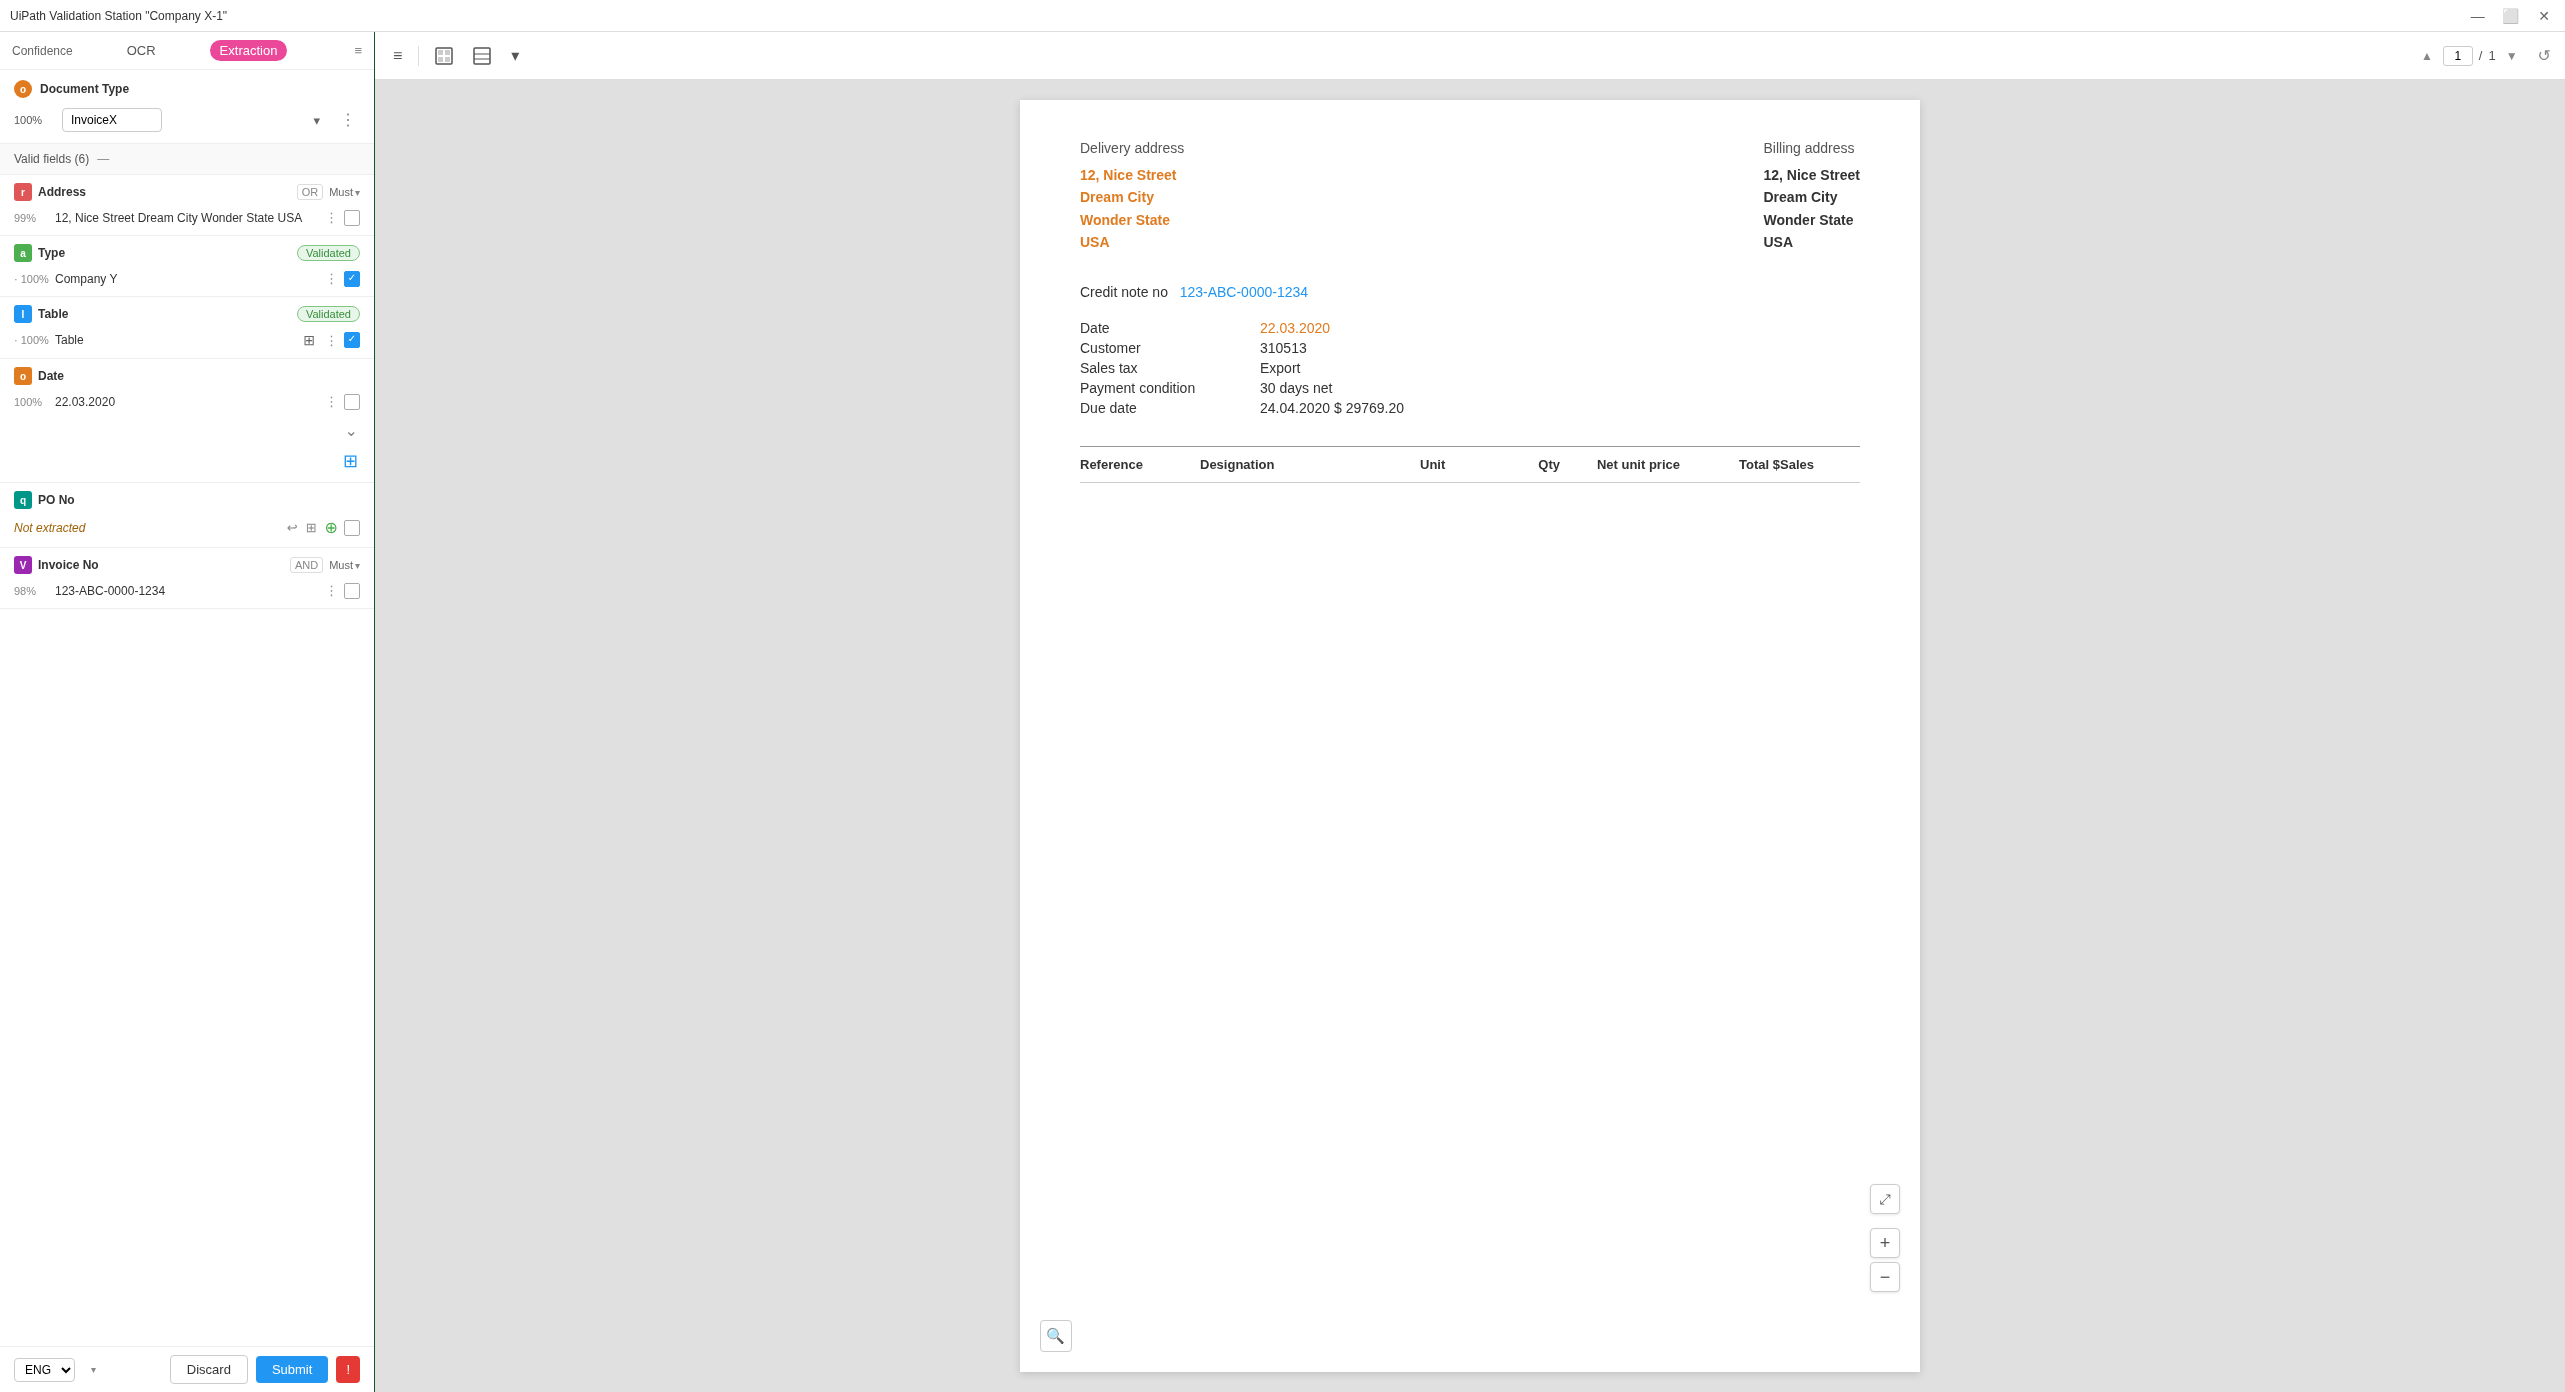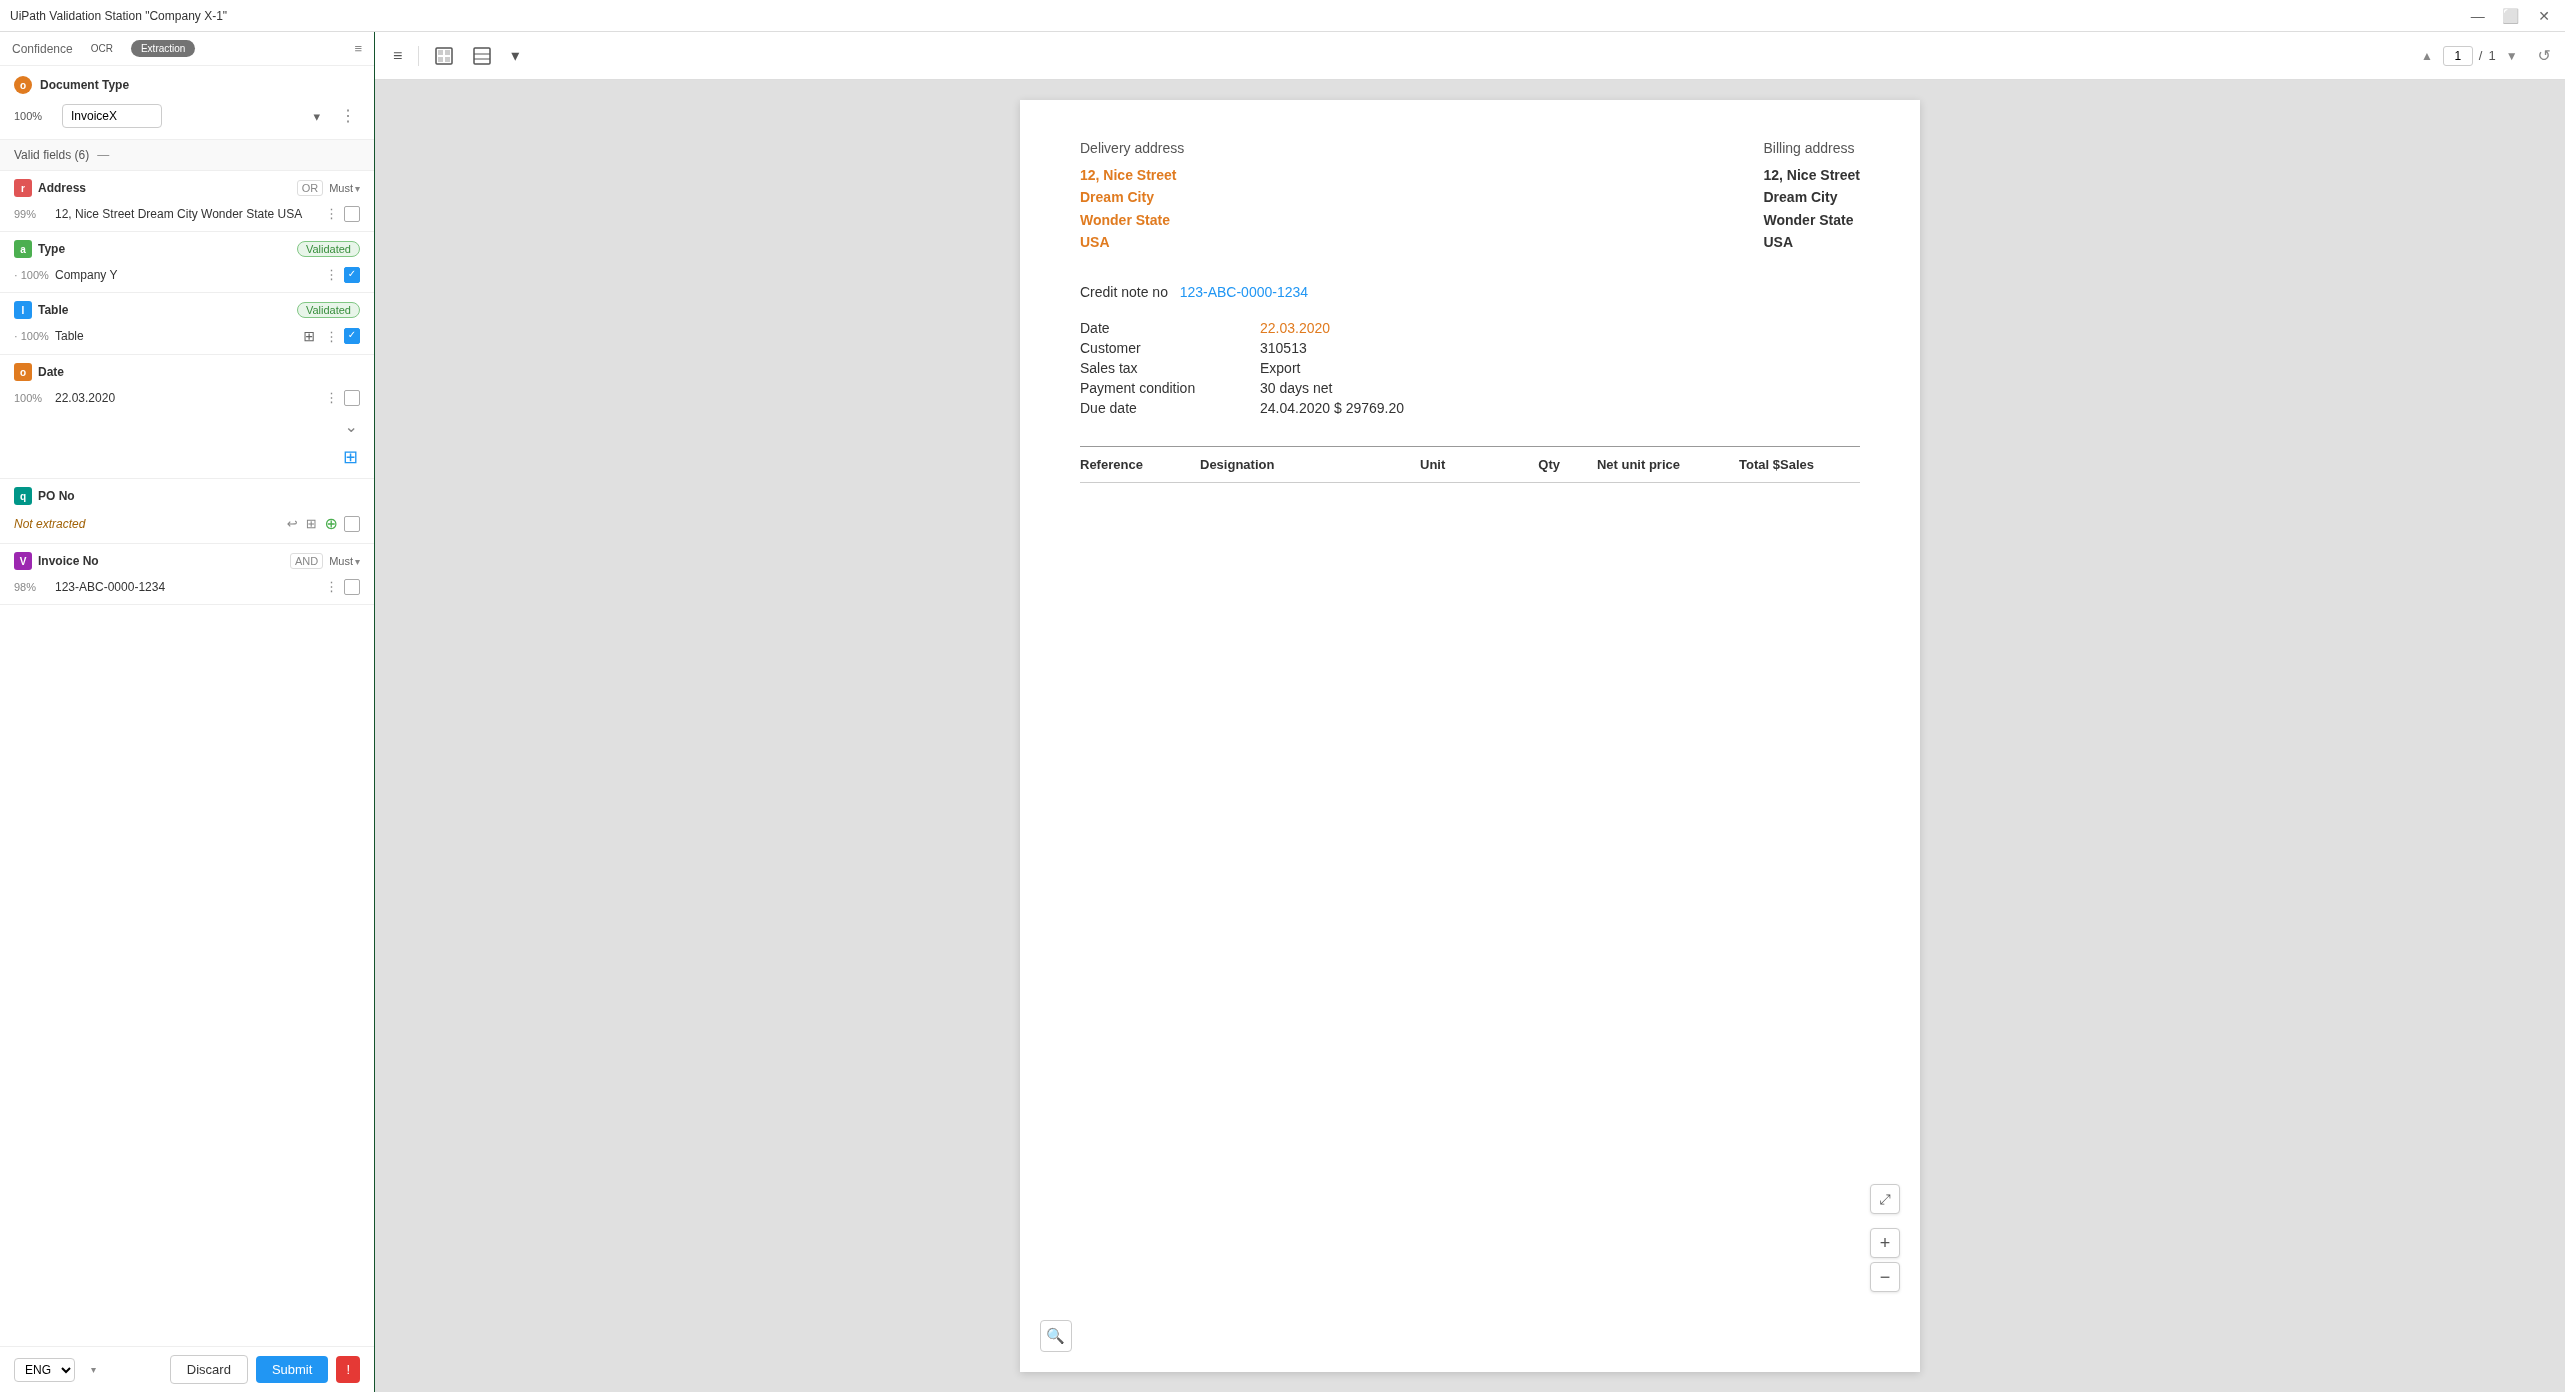--- a/index.html
+++ b/index.html
@@ -40,27 +40,28 @@
       align-items: center;
       padding: 8px 12px;
       gap: 10px;
       border-bottom: 1px solid #eee;
     }
     .top-bar-label { font-size: 12px; color: #666; }
     .tab-btn {
       background: none;
       border: none;
       cursor: pointer;
-      font-size: 10px;
+      font-size: 13px;
       color: #555;
       padding: 3px 8px;
       border-radius: 3px;
+      margin-left: 36px;
     }
     .tab-btn.active {
-      background: #737373;
+      background: #ec4899;
       color: #fff;
       border-radius: 12px;
       padding: 3px 10px;
     }
     .filter-icon { margin-left: auto; color: #888; cursor: pointer; }
 
     
     .doc-type-section {
       padding: 10px 14px;
       border-bottom: 1px solid #eee;

